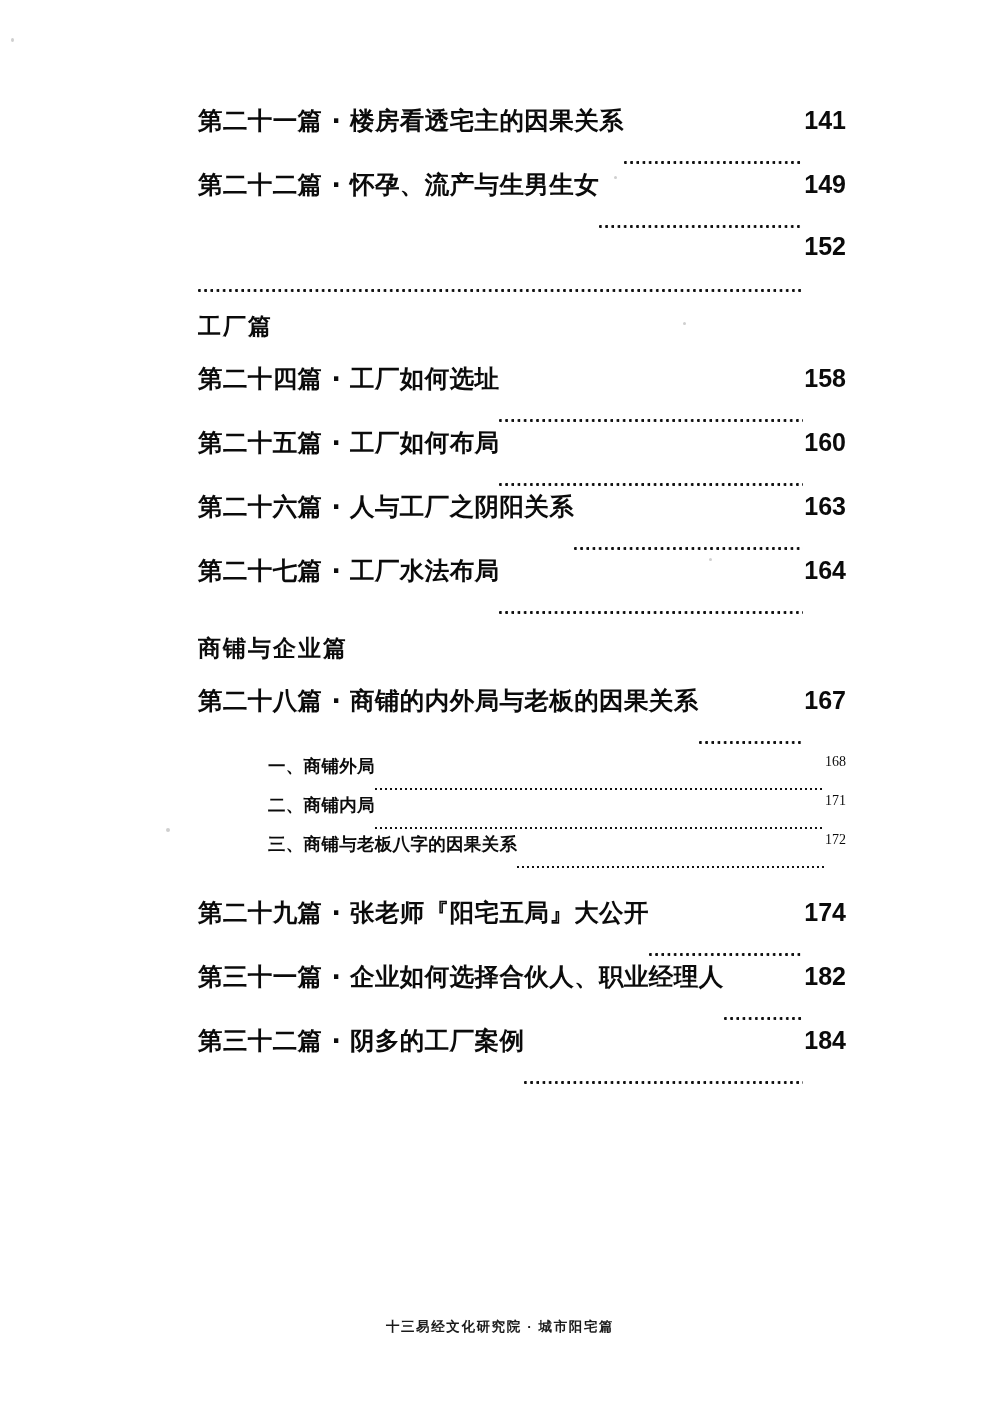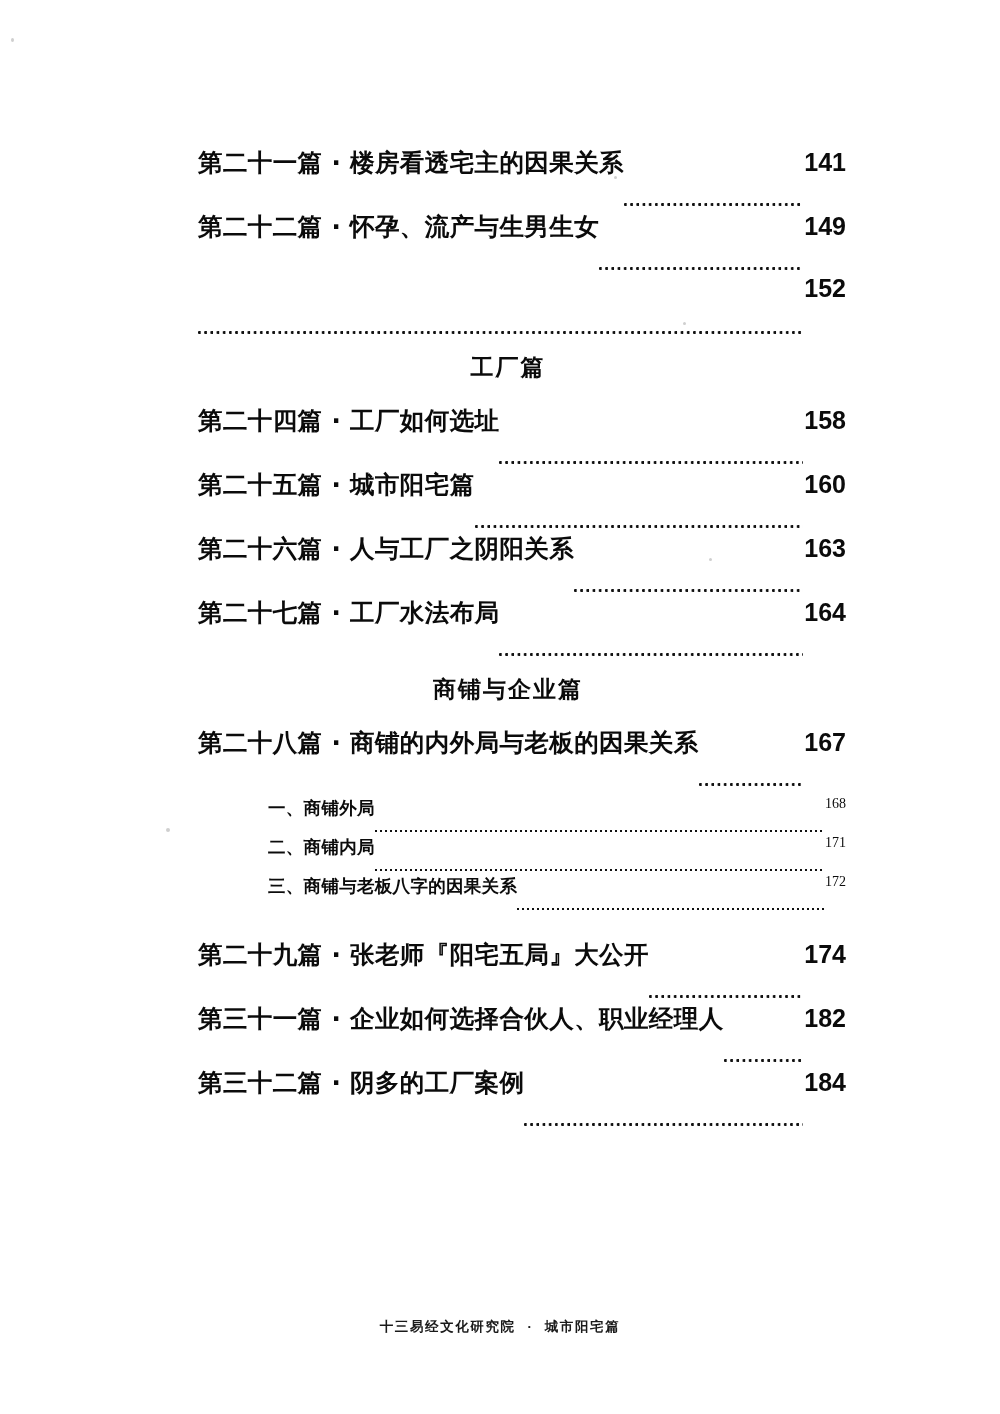--- a/index.html
+++ b/index.html
@@ -23,21 +23,20 @@
     background: #cfcfcf;
     border-radius: 50%;
     pointer-events: none;
   }
 
   .toc {
     position: absolute;
     left: 198px;
     top: 104px;
     width: 648px;
-    margin-top: 42px;
   }
 
   
   .entry {
     display: flex;
     align-items: baseline;
     width: 100%;
     height: 64px;
   }
   .entry .title {
@@ -111,44 +110,44 @@
     background-repeat: repeat-x;
   }
   .subentry .pagenum {
     font-size: 14px;
     white-space: nowrap;
     font-family: Liberation Serif, serif;
   }
 
   
   .section-heading {
-    text-align: center;
+    text-align: left;
     font-size: 23px;
     font-weight: 700;
     letter-spacing: 2px;
-    font-family: Liberation Serif, serif;
+    font-family: Liberation Sans, sans-serif;
     height: 66px;
     line-height: 60px;
     width: 620px;
   }
 
   .gap-sub-before { height: 6px; }
   .gap-sub-after  { height: 25px; }
 
   .footer {
     position: absolute;
     left: 0;
     right: 0;
     top: 1318px;
     text-align: center;
     font-size: 13.5px;
     font-weight: 700;
     letter-spacing: 1.6px;
     color: #1a1a1a;
-    font-family: Liberation Mono, monospace;
+    font-family: Liberation Sans, sans-serif;
   }
 </style>
 </head>
 <body>
 
 <div class="page">
 
   <span class="speck" style="left:11px;  top:38px;  width:3px; height:4px;"></span>
   <span class="speck" style="left:166px; top:828px; width:4px; height:4px;"></span>
   <span class="speck" style="left:683px; top:322px; width:3px; height:3px;"></span>
@@ -170,21 +169,21 @@
         <span class="leader"></span>
         <span class="pagenum">152</span>
       </div>
       <div class="section-heading">工厂篇</div>
       <div class="entry">
         <span class="title">第二十四篇 · 工厂如何选址</span>
         <span class="leader"></span>
         <span class="pagenum">158</span>
       </div>
       <div class="entry">
-        <span class="title">第二十五篇 · 城市阳宅篇</span>
+        <span class="title">第二十五篇 · 工厂如何布局</span>
         <span class="leader"></span>
         <span class="pagenum">160</span>
       </div>
       <div class="entry">
         <span class="title">第二十六篇 · 人与工厂之阴阳关系</span>
         <span class="leader"></span>
         <span class="pagenum">163</span>
       </div>
       <div class="entry">
         <span class="title">第二十七篇 · 工厂水法布局</span>

